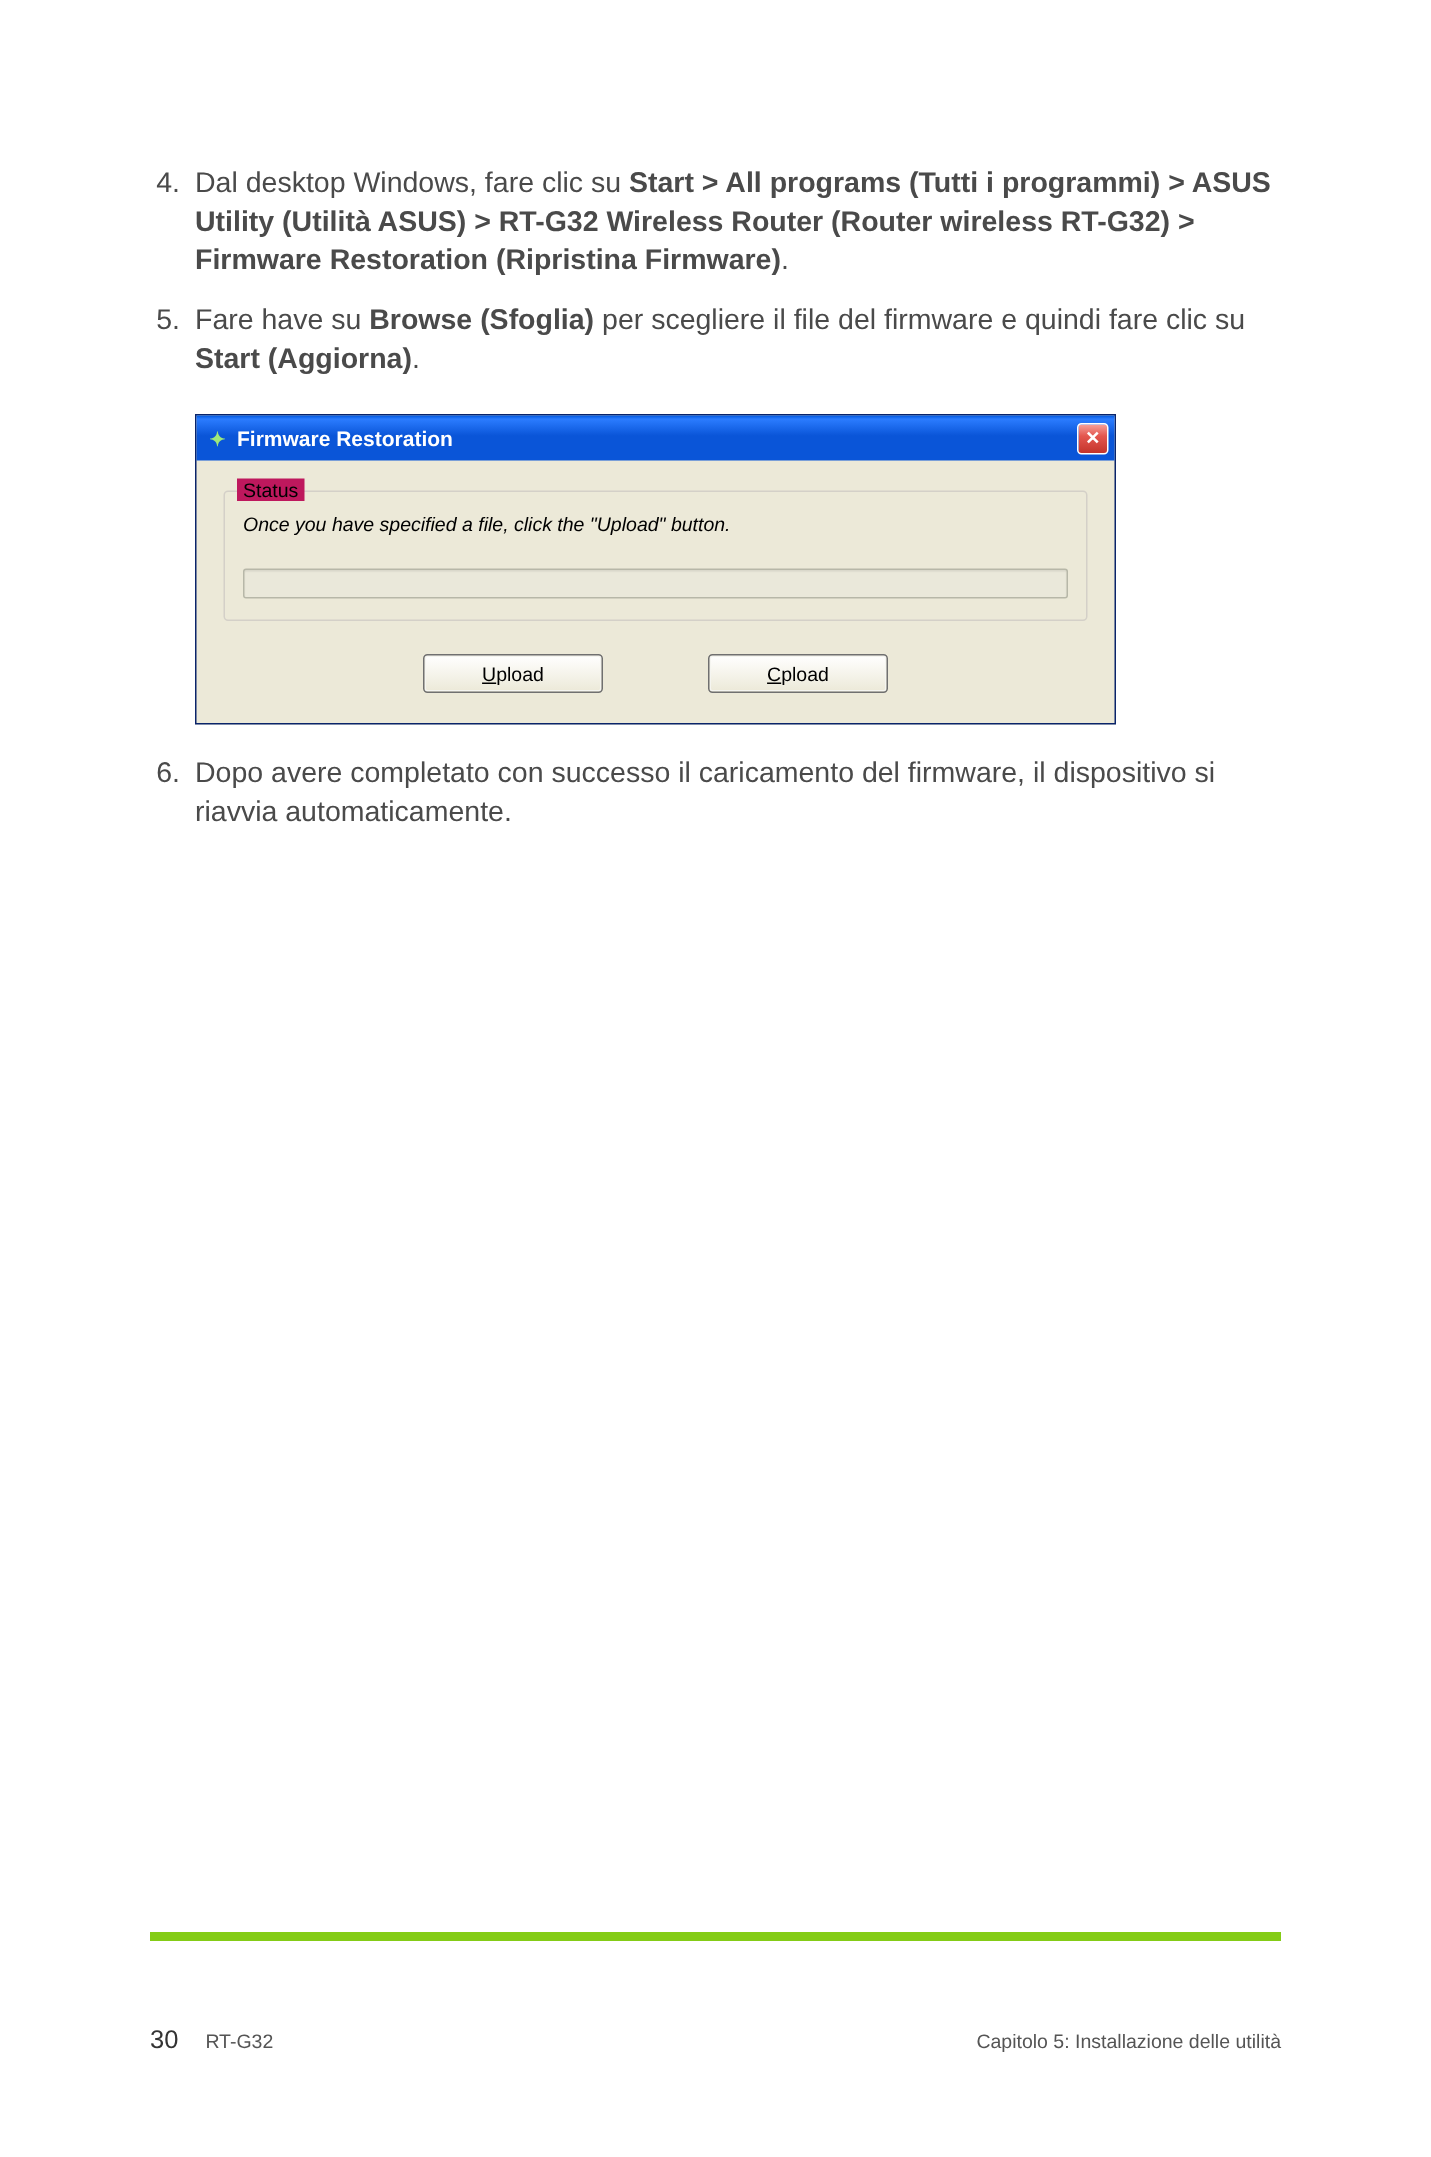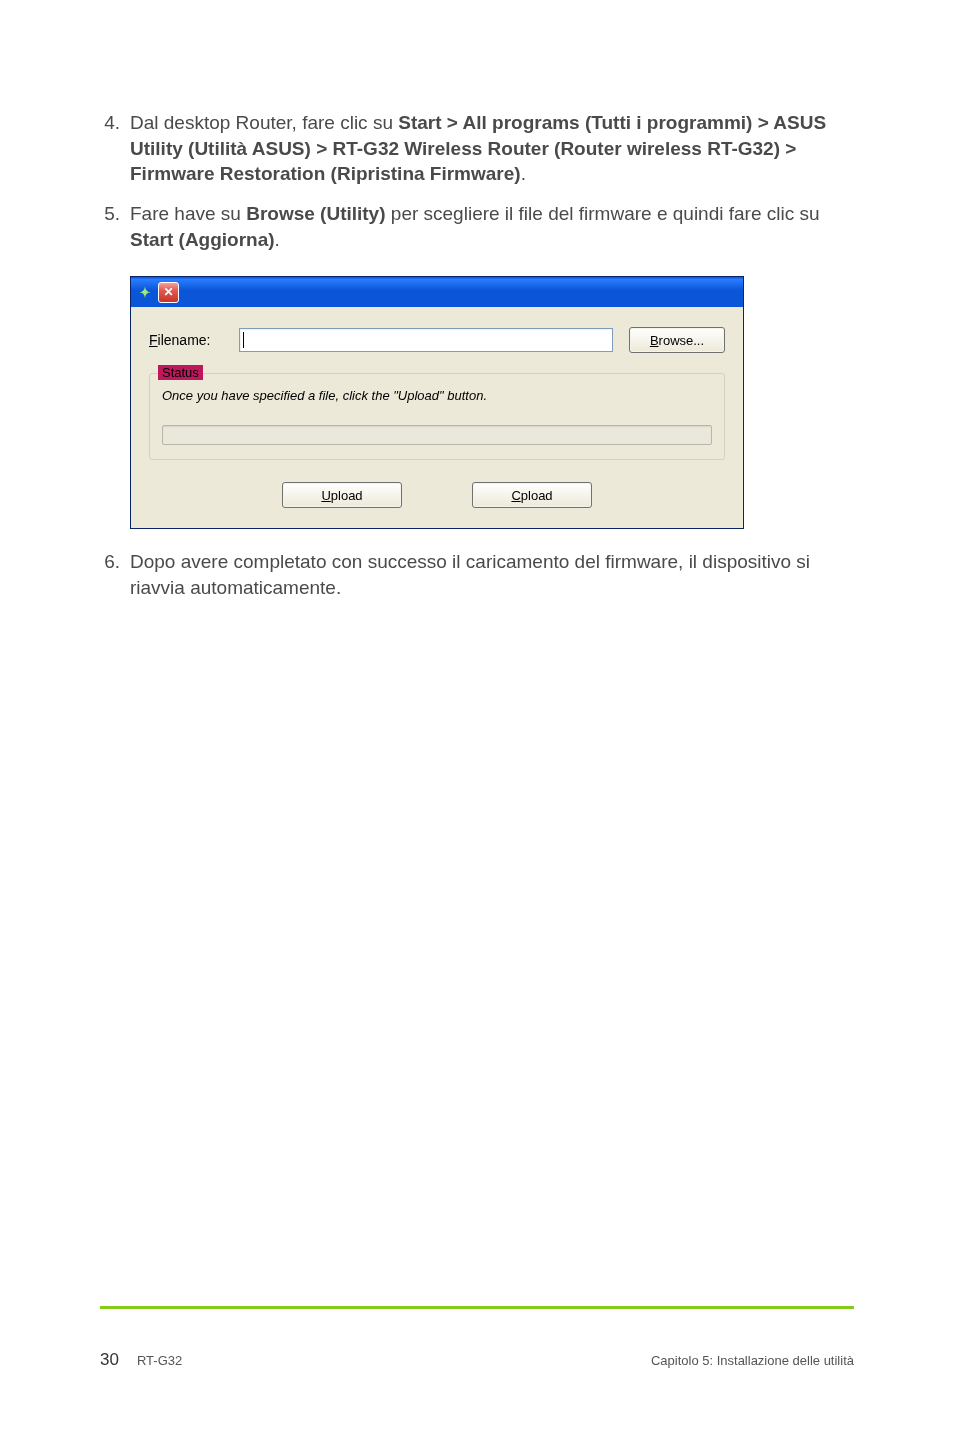--- a/index.html
+++ b/index.html
@@ -154,22 +154,22 @@
     justify-content: center;
     gap: 70px;
   }
   .action-btn { width: 120px; }
   
   .footer {
     position: absolute;
     bottom: 68px;
     left: 100px;
     right: 100px;
-    border-top: 3px solid #84cc16;
-    padding-top: 9px;
+    border-top: 6px solid #84cc16;
+    padding-top: 24px;
     display: flex;
     align-items: baseline;
     font-size: 13px;
     color: #555;
   }
   .page-num {
     font-size: 17px;
     color: #333;
     margin-right: 18px;
   }
@@ -177,46 +177,39 @@
   .footer-right { margin-left: auto; margin-top: 35px; }
 </style>
 </head>
 <body>
 
 <div class="page">
 
   <div class="list-item">
     <div class="list-num">4.</div>
     <div class="list-text">
-      <span>Dal desktop Router, fare clic su </span><span class="bold">Start &gt; All programs (Tutti i programmi) &gt; ASUS Utility (Utilità ASUS) &gt; RT-G32 Wireless Router (Router wireless RT-G32) &gt; Firmware Restoration (Ripristina Firmware)</span><span>.</span>
+      <span>Dal desktop Windows, fare clic su </span><span class="bold">Start &gt; All programs (Tutti i programmi) &gt; ASUS Utility (Utilità ASUS) &gt; RT-G32 Wireless Router (Router wireless RT-G32) &gt; Firmware Restoration (Ripristina Firmware)</span><span>.</span>
     </div>
   </div>
 
   <div class="list-item">
     <div class="list-num">5.</div>
     <div class="list-text">
-      <span>Fare have su </span><span class="bold">Browse (Utility)</span><span> per scegliere il file del firmware e quindi fare clic su </span><span class="bold">Start (Aggiorna)</span><span>.</span>
+      <span>Fare have su </span><span class="bold">Browse (Sfoglia)</span><span> per scegliere il file del firmware e quindi fare clic su </span><span class="bold">Start (Aggiorna)</span><span>.</span>
     </div>
   </div>
 
   <div class="dialog-wrap">
     <div class="dialog">
       <div class="titlebar">
         <span class="titlebar-icon">✦</span>
+        <span class="titlebar-title">Firmware Restoration</span>
         <span class="close-btn">✕</span>
       </div>
       <div class="dialog-body">
-        <div class="file-row">
-          <div class="file-label"><span class="underline-letter">F</span><span>ilename:</span></div>
-          <div class="file-input"></div>
-          <div class="win-btn browse-btn">
-              <span class="underline-letter">B</span>
-              <span>rowse...</span>
-            </div>
-        </div>
         <div class="fieldset">
           <div class="fieldset-legend">Status</div>
           <div class="status-text">Once you have specified a file, click the "Upload" button.</div>
           <div class="progress"></div>
         </div>
         <div class="btn-row">
           <div class="win-btn action-btn">
               <span class="underline-letter">U</span>
               <span>pload</span>
             </div>

